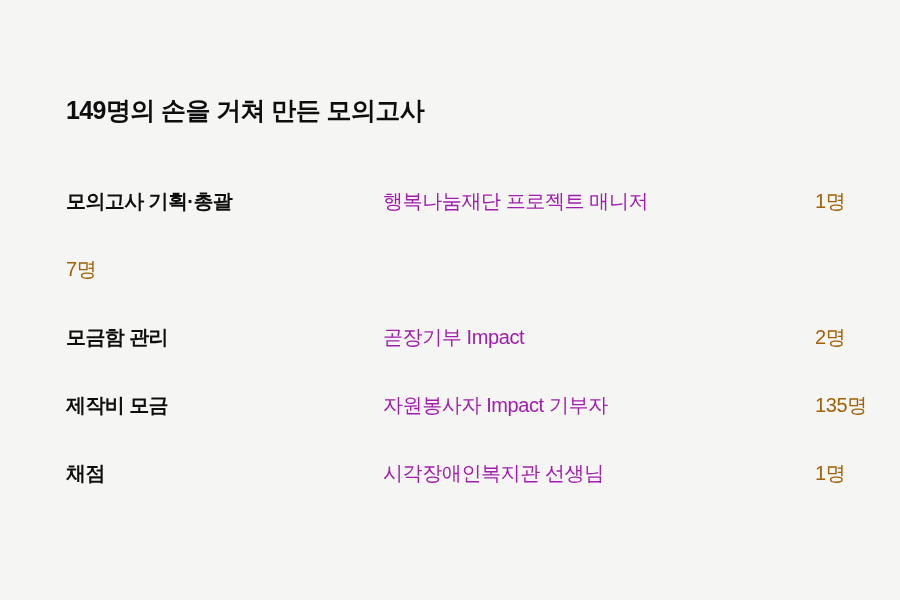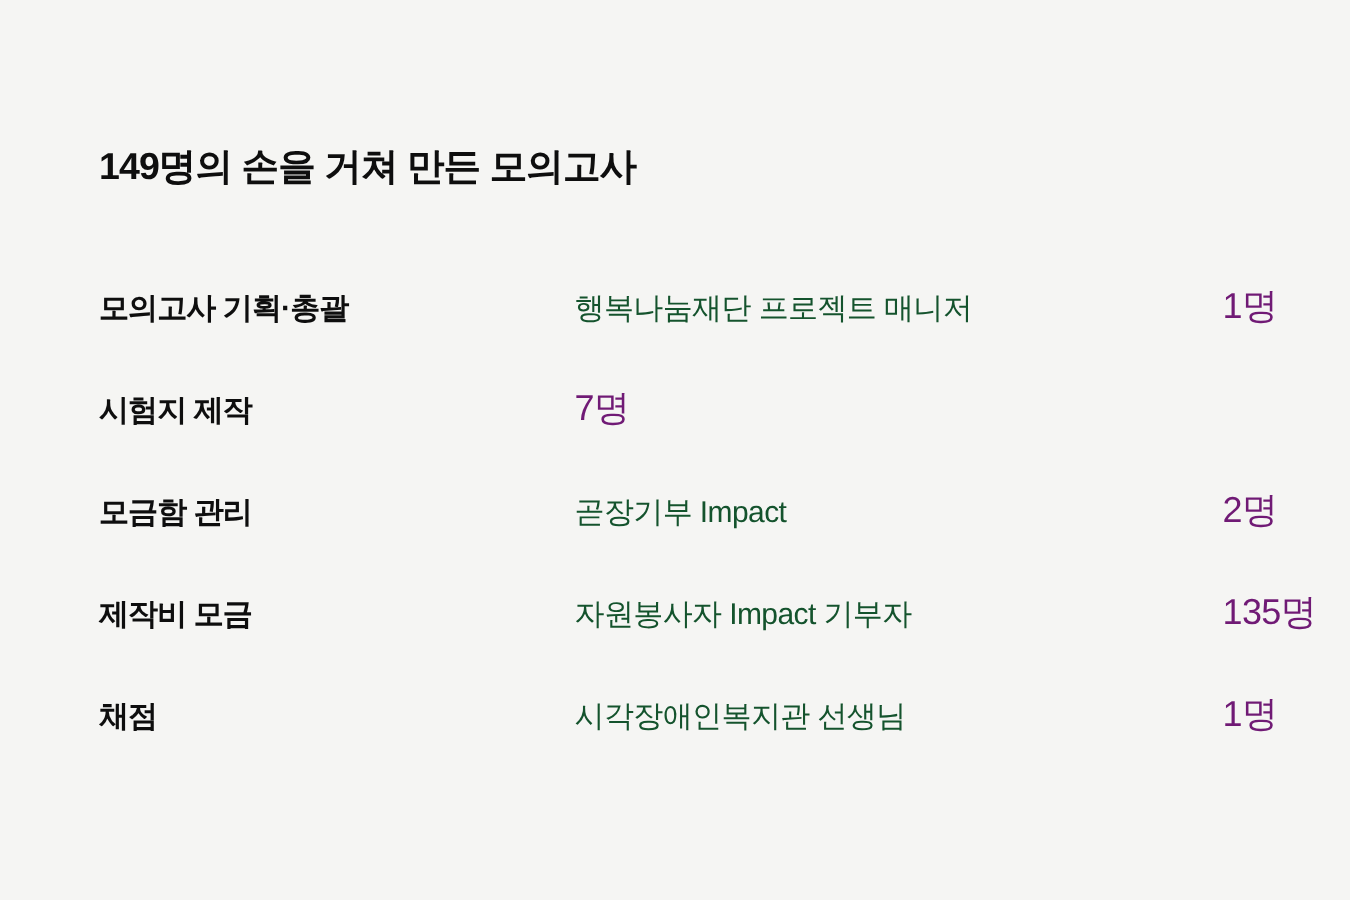--- a/index.html
+++ b/index.html
@@ -51,49 +51,48 @@
     letter-spacing: -0.6px;
     color: #0e0e0e;
     white-space: nowrap;
   }
   .org {
     width: 400px;
     flex: 0 0 400px;
     font-size: 20px;
     font-weight: normal;
     letter-spacing: -0.4px;
-    color: #14532d;
+    color: #a21caf;
     white-space: nowrap;
   }
   .count {
     flex: 1 1 auto;
-    font-size: 24px;
+    font-size: 20px;
     font-weight: normal;
     letter-spacing: -0.4px;
-    color: #701a75;
+    color: #a16207;
     white-space: nowrap;
   }
 </style>
 </head>
 <body>
 
 <div class="page">
 
   <div class="title">149명의 손을 거쳐 만든 모의고사</div>
 
   <div class="credits">
 
     <div class="credit-row">
       <div class="role">모의고사 기획·총괄</div>
       <div class="org">행복나눔재단 프로젝트 매니저</div>
       <div class="count">1명</div>
     </div>
 
     <div class="credit-row">
-      <div class="role">시험지 제작</div>
       <div class="count">7명</div>
     </div>
 
     <div class="credit-row">
       <div class="role">모금함 관리</div>
       <div class="org">곧장기부 Impact</div>
       <div class="count">2명</div>
     </div>
 
     <div class="credit-row">

